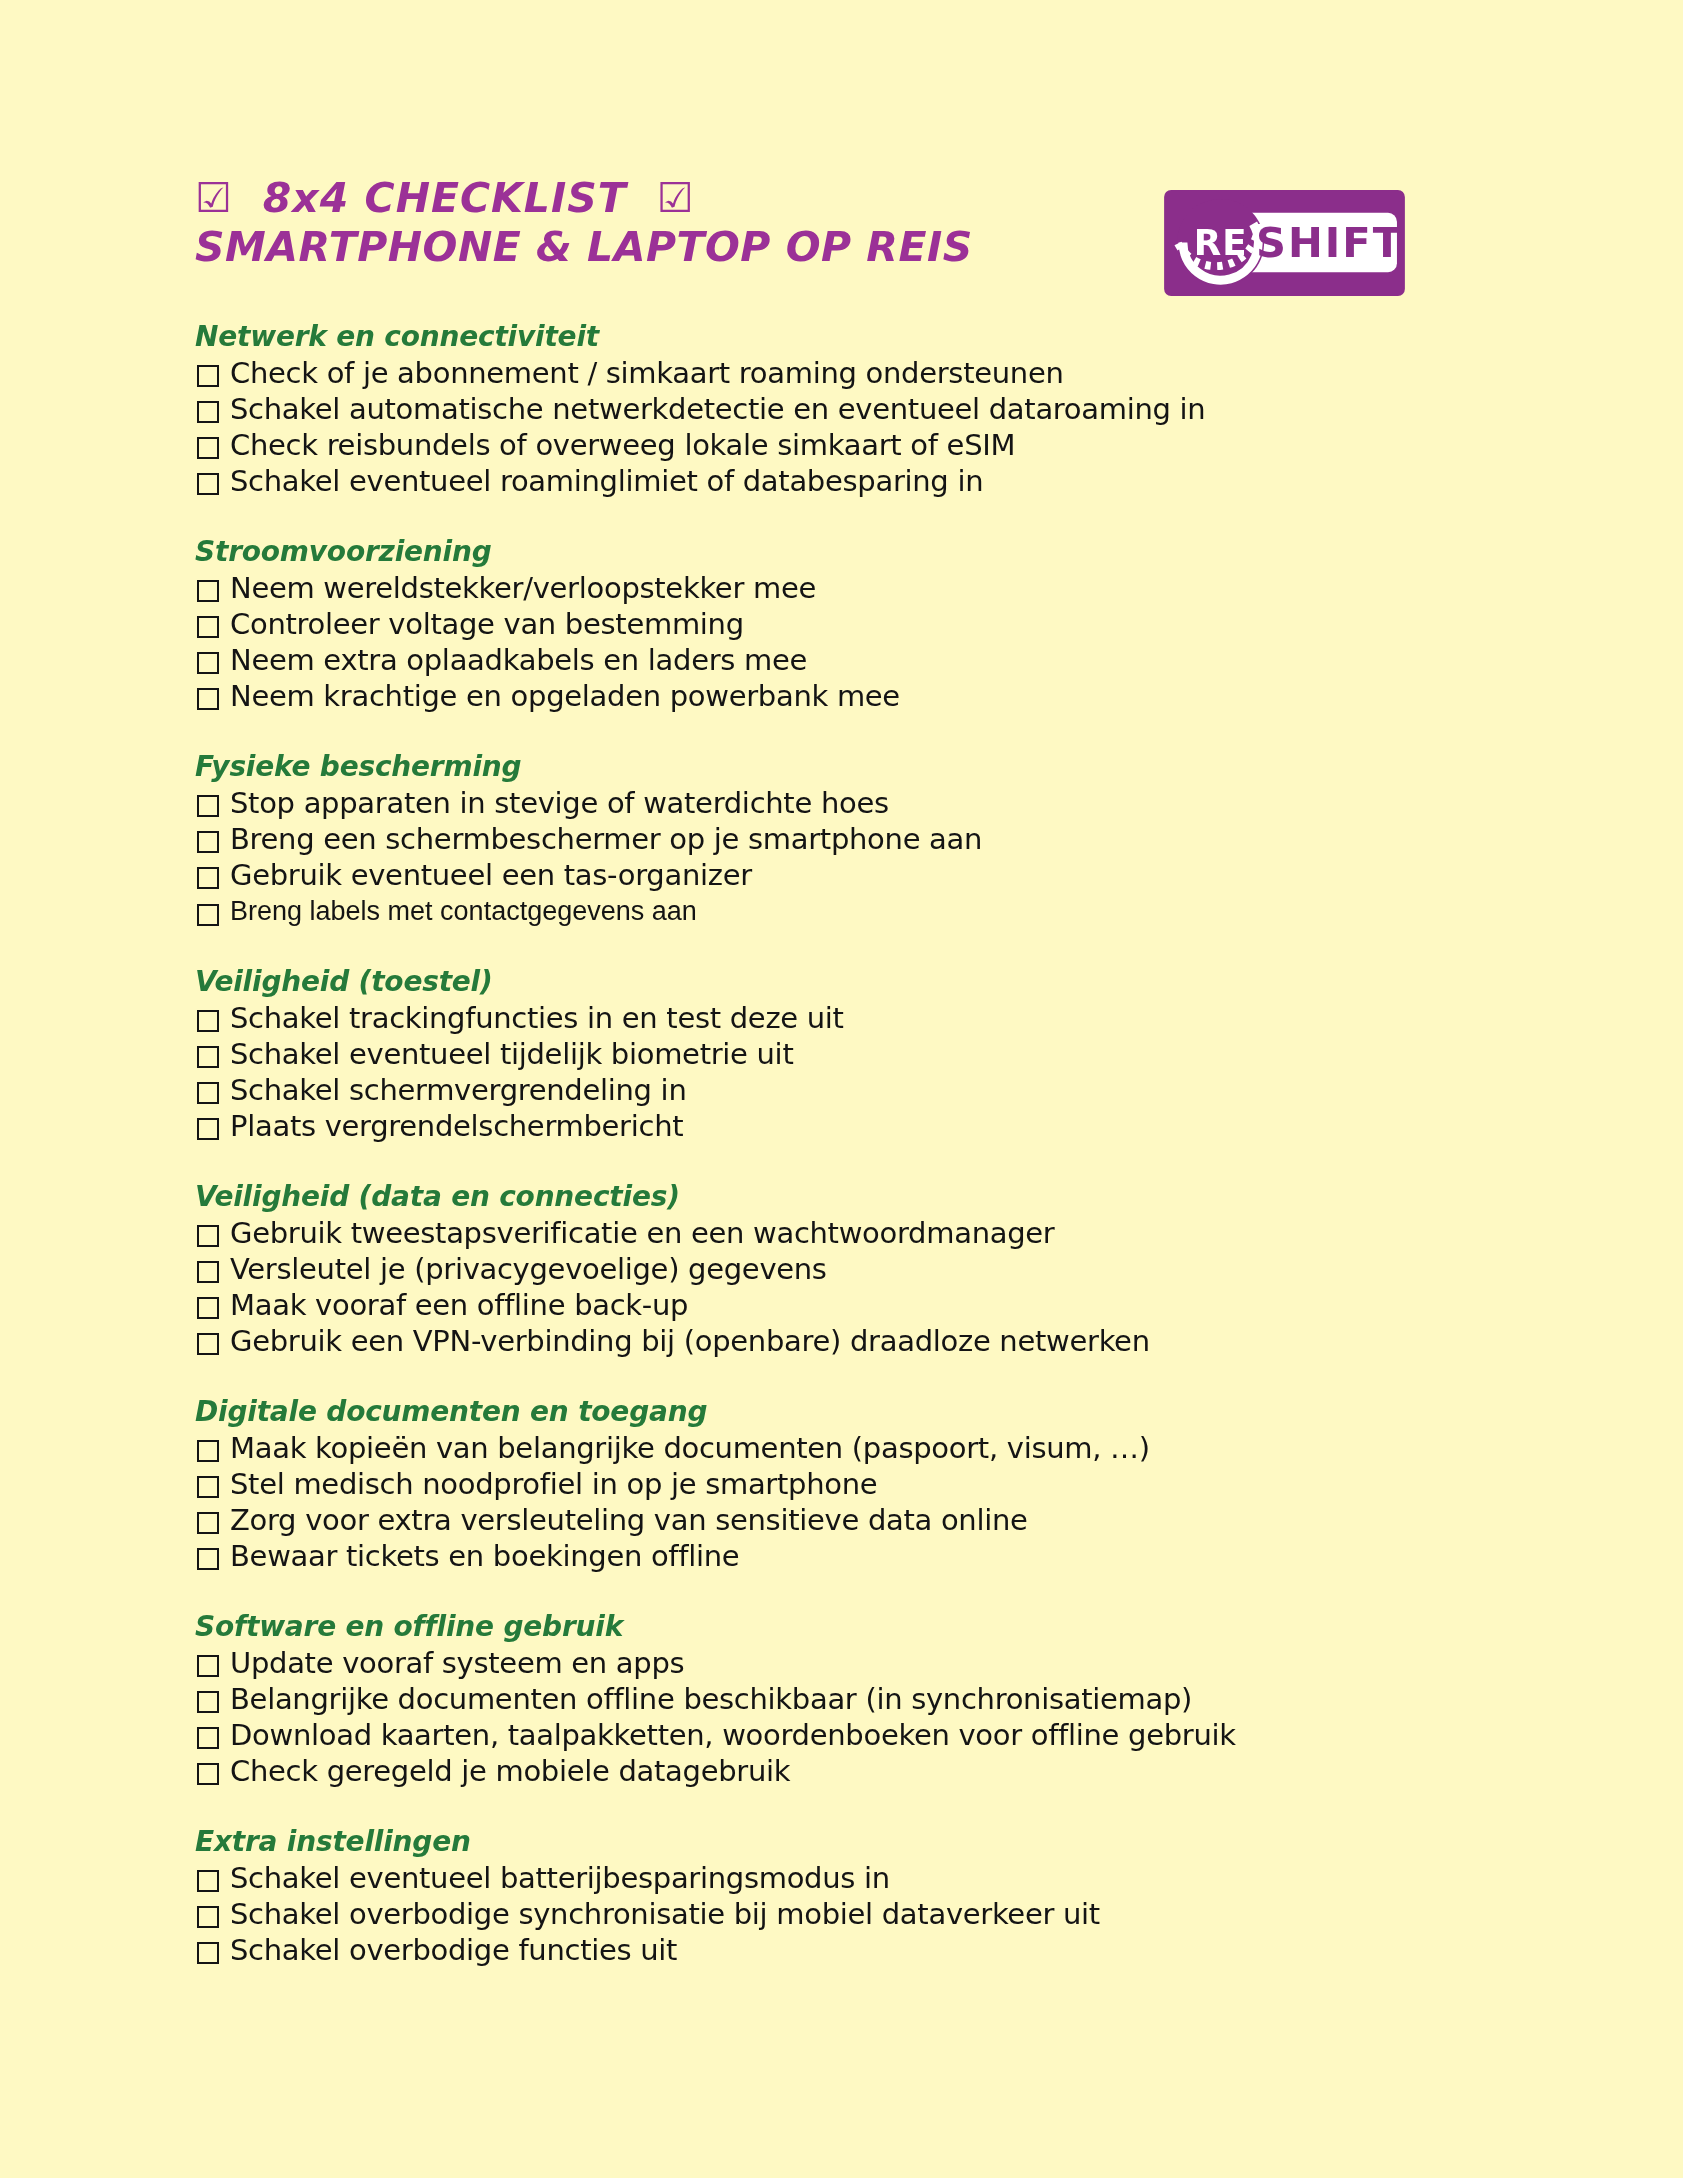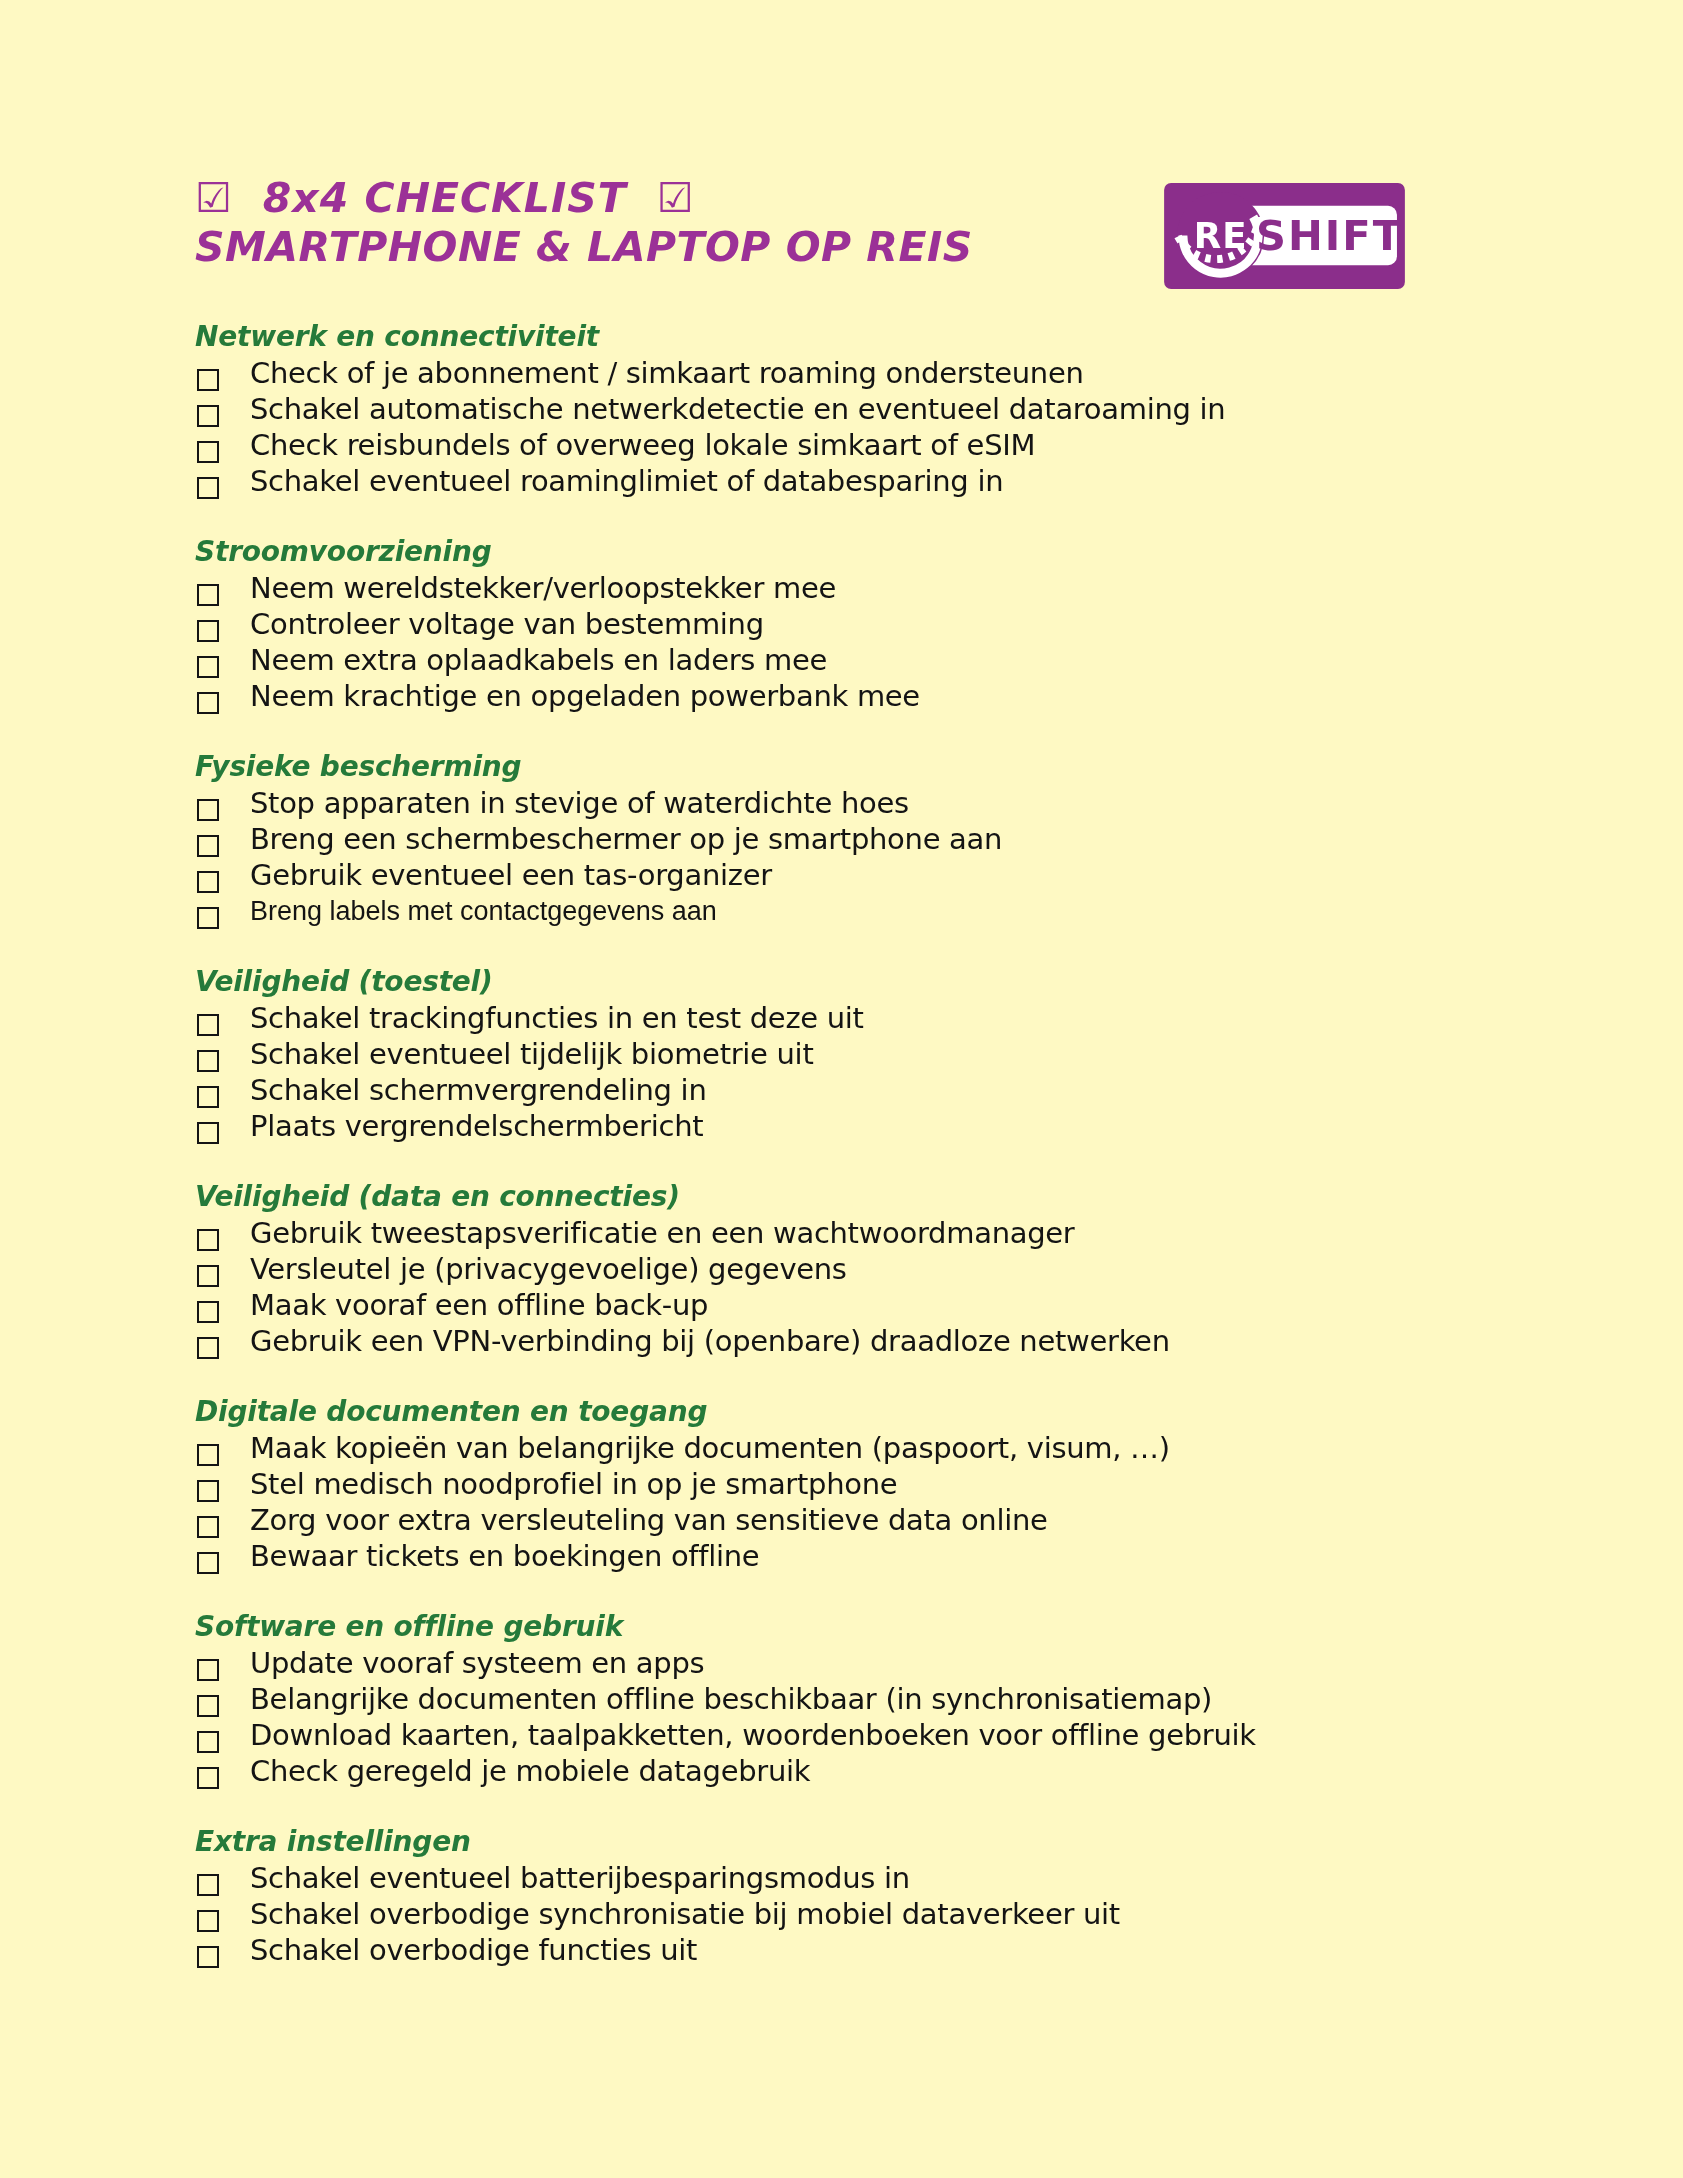--- a/index.html
+++ b/index.html
@@ -43,21 +43,21 @@
     font-style:italic;
     font-weight:bold;
     display:inline-block;
   }
   .tcheck.first{margin-right:30px;}
   .tcheck.last{margin-left:30px;}
   
   .logo{
     position:absolute;
     left:1136px;
-    top:181px;
+    top:188px;
     width:272px;
     height:108px;
     padding-left:28px;
   }
   .logo svg{display:block;}
   .logo-rect{fill:var(--logo-purple);}
   .logo-bar{fill:#ffffff;}
   .logo-disc{fill:var(--logo-purple);}
   .logo-ring{stroke:#ffffff;fill:none;}
   .logo-re{
@@ -87,27 +87,26 @@
     line-height:36px;
     font-style:italic;
     font-weight:bold;
     color:var(--heading-green);
     letter-spacing:-0.2px;
     white-space:nowrap;
   }
   ul.items{list-style:none;}
   .item{
     display:flex;
-    align-items:flex-end;
+    align-items:center;
     font-size:29px;
     line-height:36px;
     color:var(--body-text);
     letter-spacing:-0.3px;
     white-space:nowrap;
-    gap:20px;
   }
   .box{
     flex:0 0 auto;
     width:22px;
     height:22px;
     border:2.5px solid var(--body-text);
     margin:6px 11px 0 2px;
   }
   .item.alt{
     font-family:"Liberation Sans",sans-serif;

